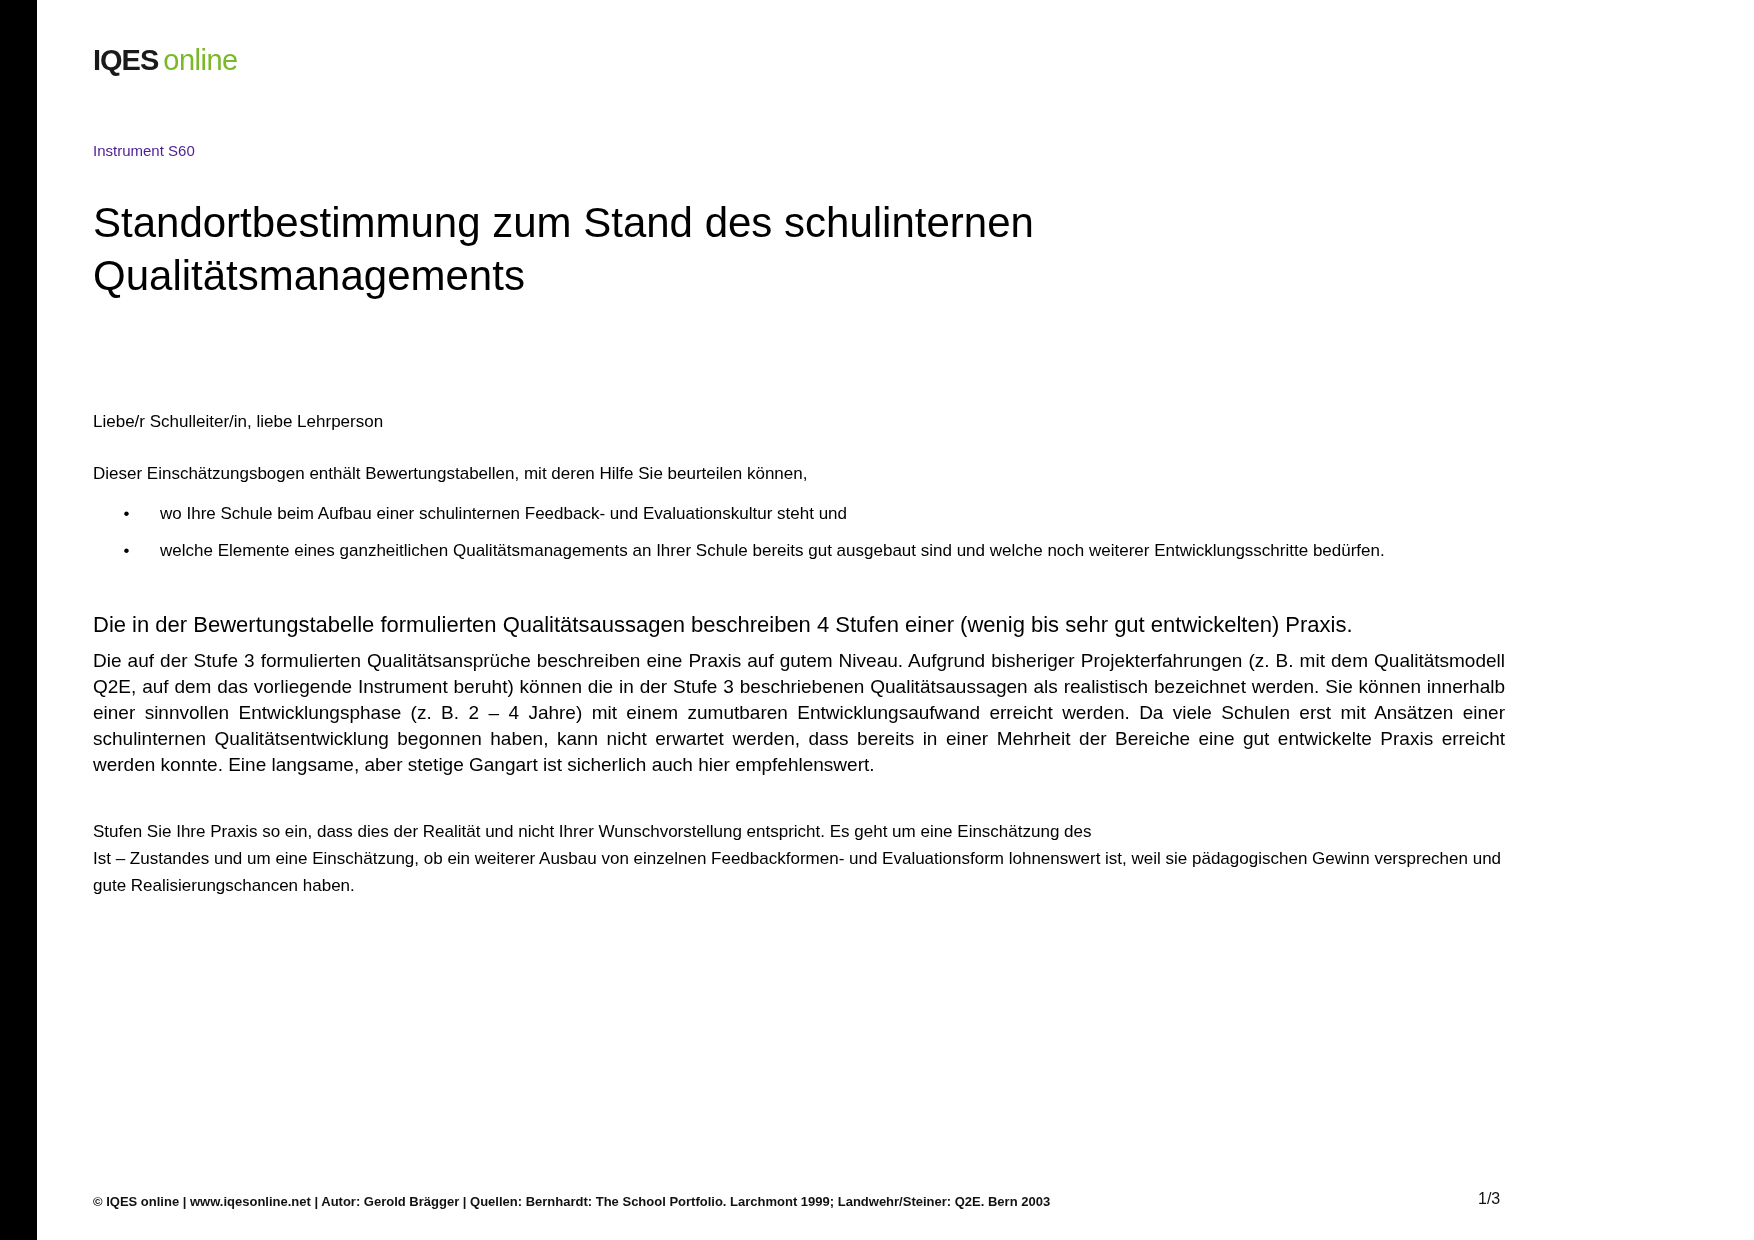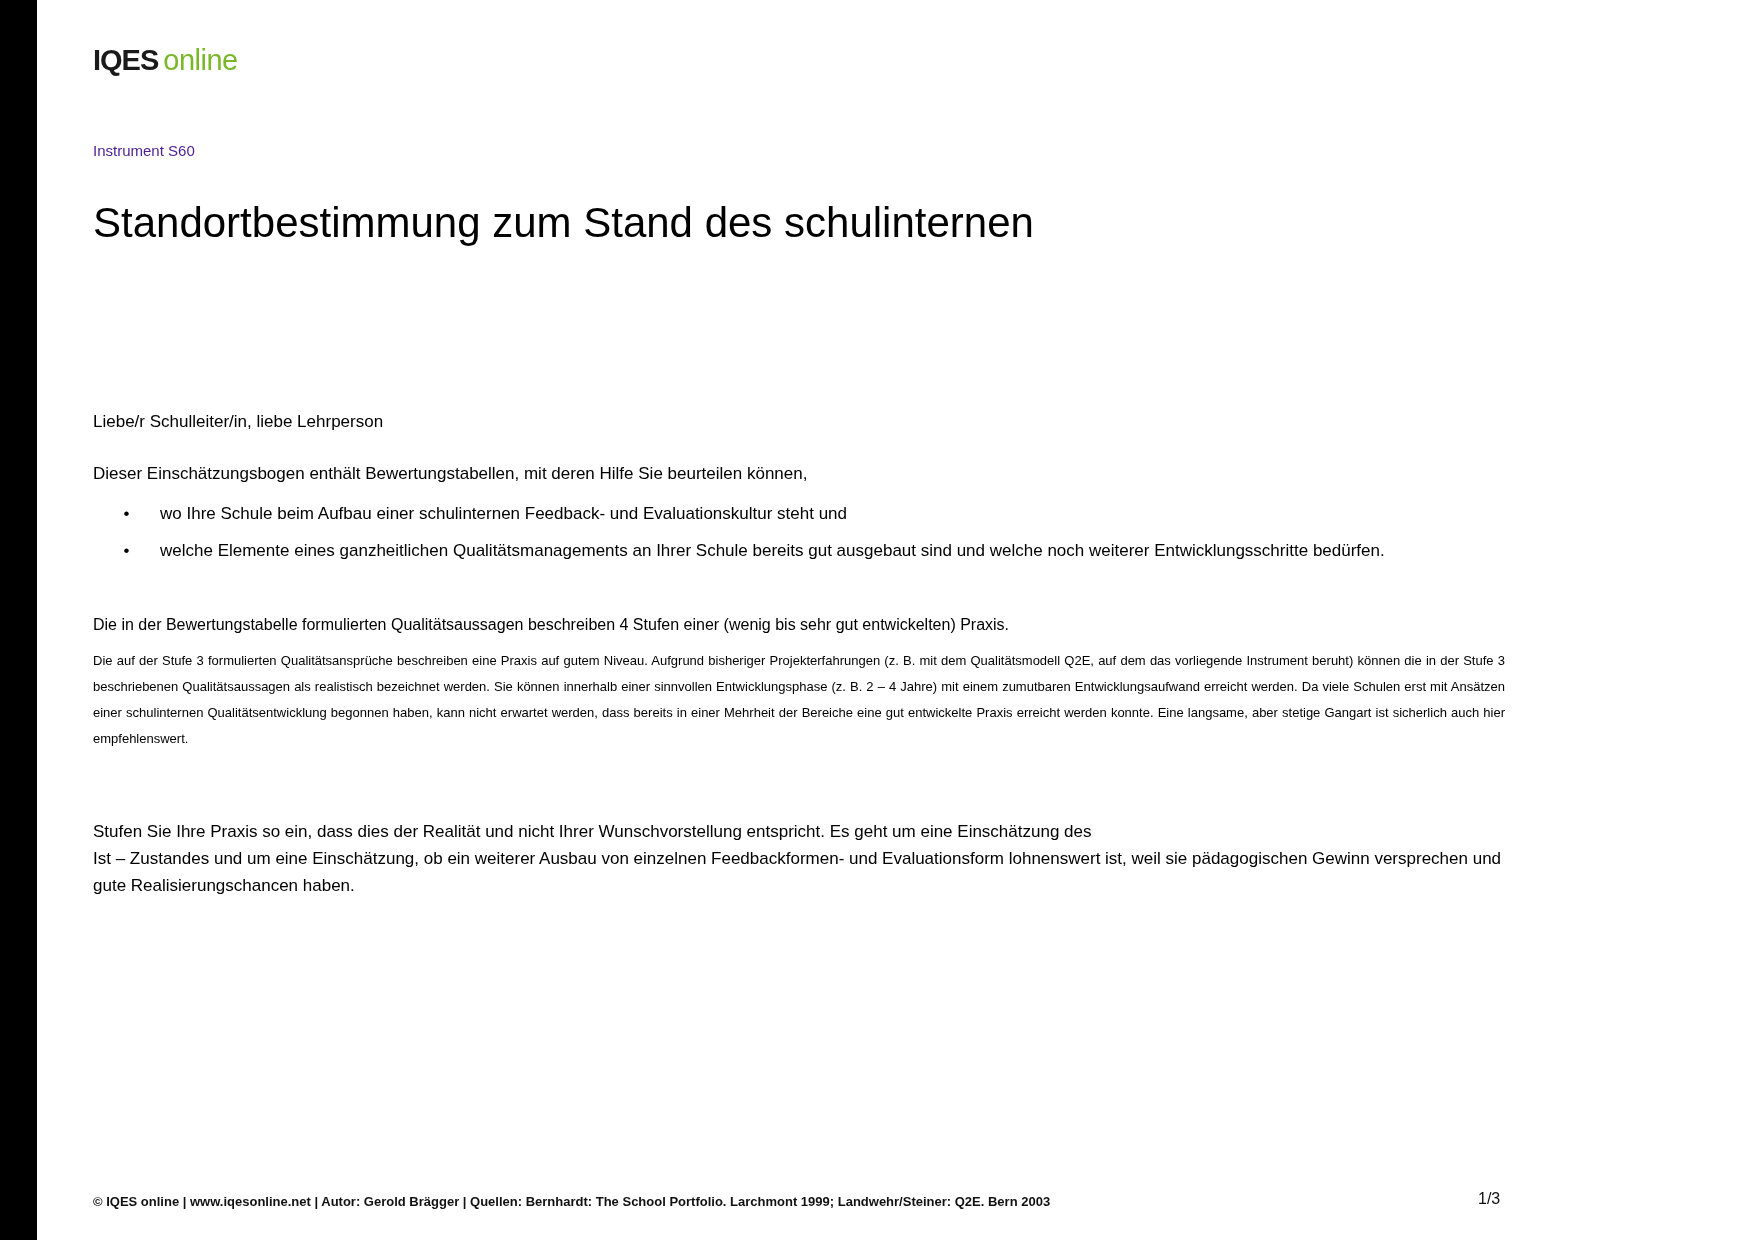--- a/index.html
+++ b/index.html
@@ -99,29 +99,29 @@
     font-size: 17px;
   }
   .bullet-text {
     flex: 1;
   }
   .para-stufen-intro {
     position: absolute;
     left: 93px;
     top: 612px;
     width: 1412px;
-    font-size: 16px;
+    font-size: 22px;
     line-height: 26px;
   }
   .para-stufe3 {
     position: absolute;
     left: 93px;
     top: 648px;
     width: 1412px;
-    font-size: 13px;
+    font-size: 19px;
     line-height: 26px;
     text-align: justify;
   }
   .para-einschaetzung {
     position: absolute;
     left: 93px;
     top: 818px;
     width: 1412px;
     font-size: 17px;
     line-height: 27px;
@@ -150,21 +150,21 @@
 <div class="page">
 
   <div class="left-bar"></div>
 
   <div class="logo">
     <span class="logo-primary">IQES</span><span class="logo-secondary">online</span>
   </div>
 
   <div class="instrument-label">Instrument S60</div>
 
-  <h1 class="doc-title"><span>Standortbestimmung zum Stand des schulinternen</span><br></h1>
+  <h1 class="doc-title"><span>Standortbestimmung zum Stand des schulinternen</span><br><span>Qualitätsmanagements</span></h1>
 
 
   <div class="greeting">Liebe/r Schulleiter/in, liebe Lehrperson</div>
 
   <div class="intro">Dieser Einschätzungsbogen enthält Bewertungstabellen, mit deren Hilfe Sie beurteilen können,</div>
 
   <div class="bullet-list">
     <div class="bullet-item">
       <span class="bullet-marker">•</span>
       <span class="bullet-text">wo Ihre Schule beim Aufbau einer schulinternen Feedback- und Evaluationskultur steht und</span>

